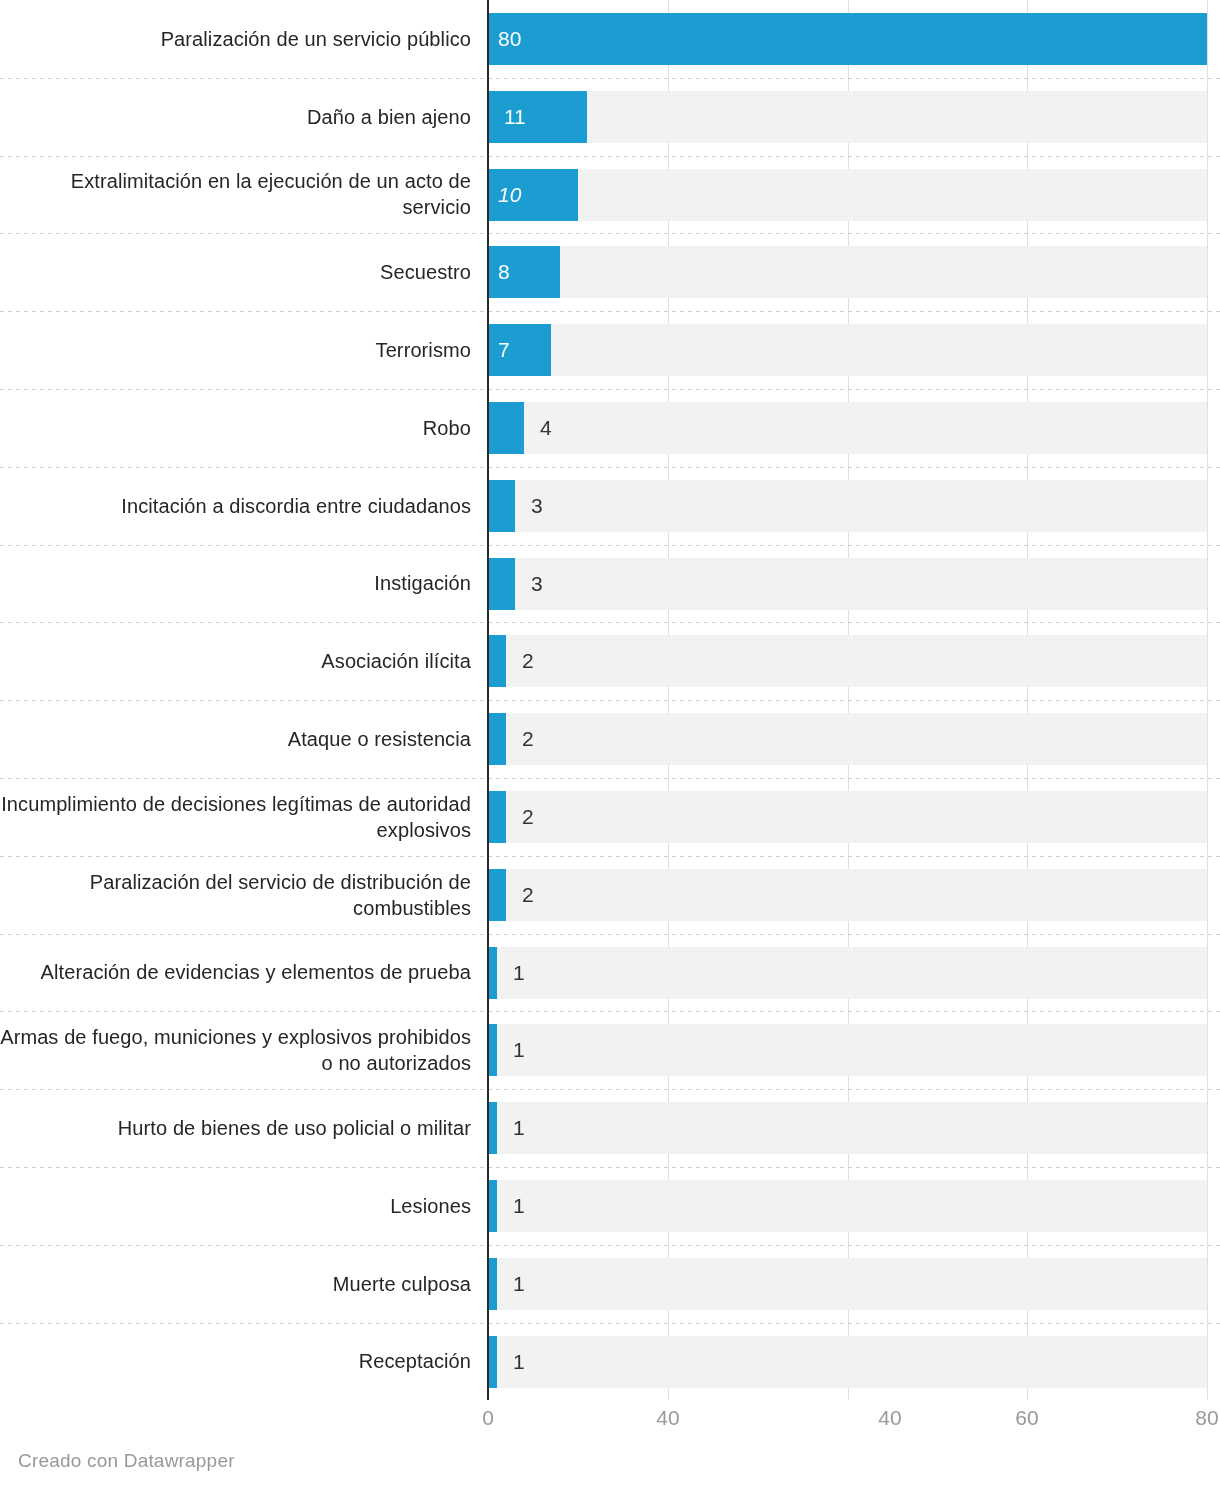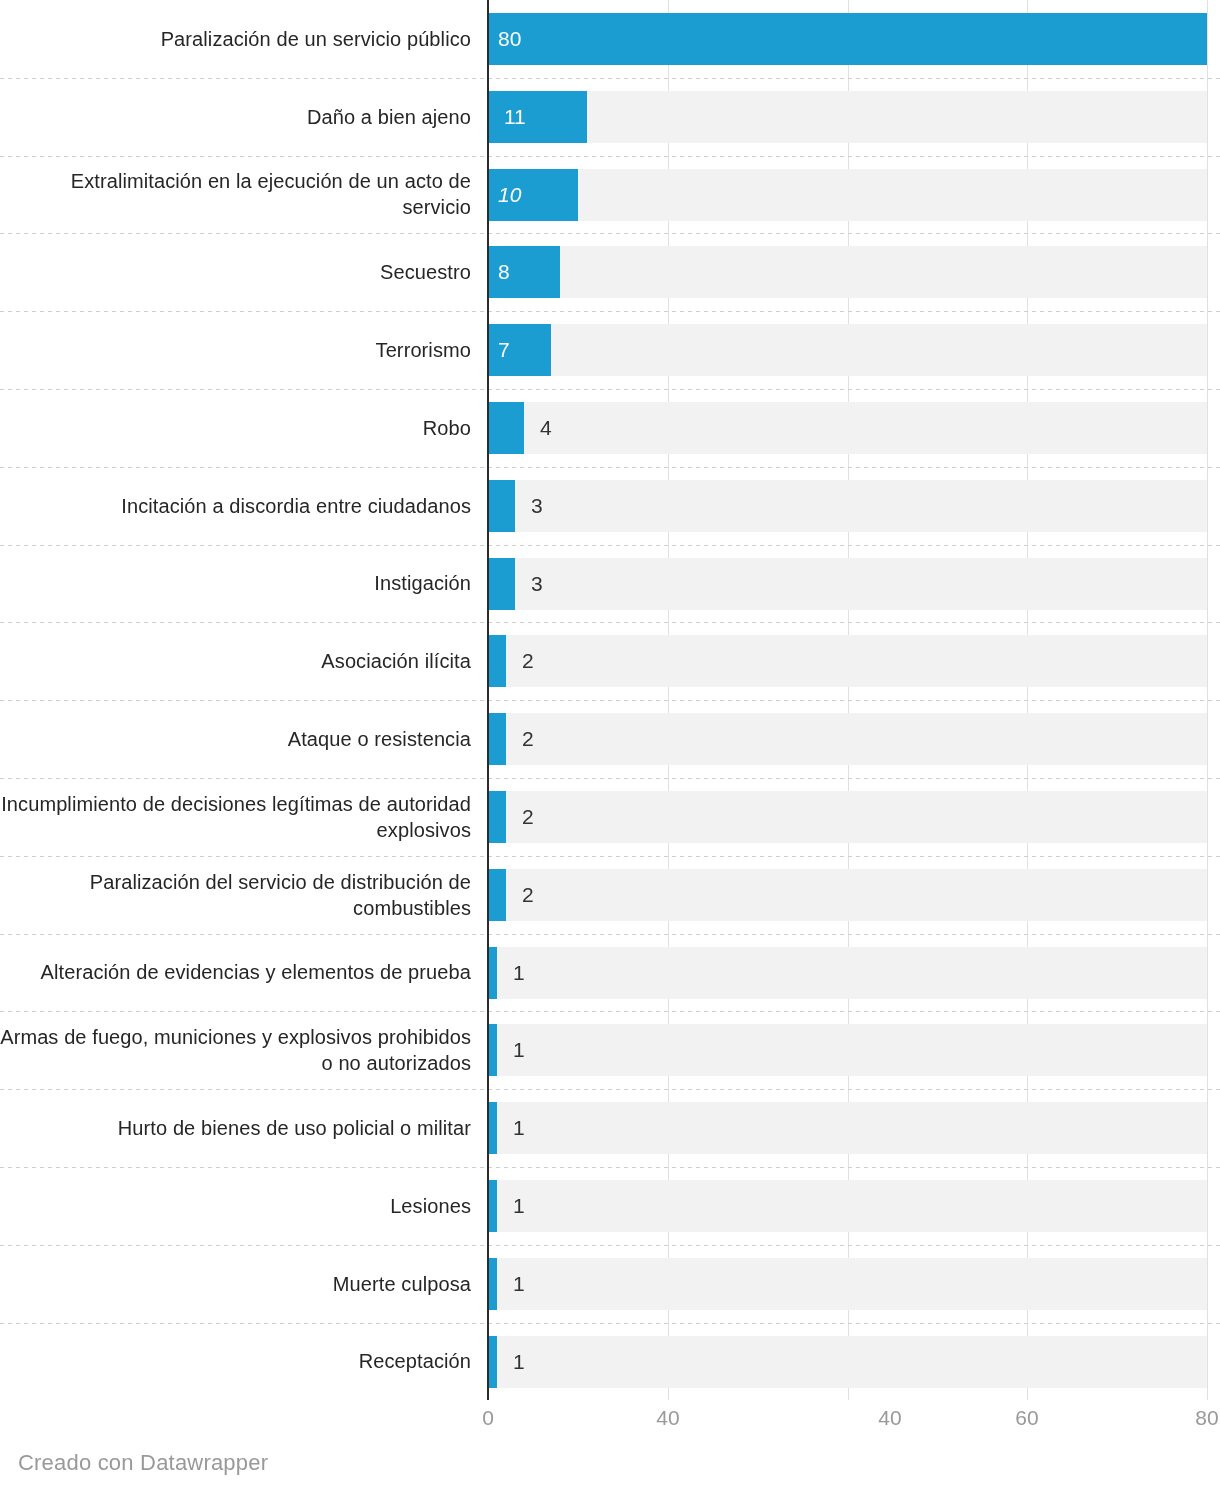--- a/index.html
+++ b/index.html
@@ -142,21 +142,21 @@
     font-size: 21px;
     color: #999999;
     transform: translateX(-50%);
     white-space: nowrap;
   }
 
   .footer {
     position: absolute;
     left: 18px;
     top: 1424px;
-    font-size: 22px;
+    font-size: 19px;
     color: #999999;
     letter-spacing: 0.2px;
   }
 </style>
 </head>
 <body>
 
 <div id="chart-root">
 
   <div class="plot">

